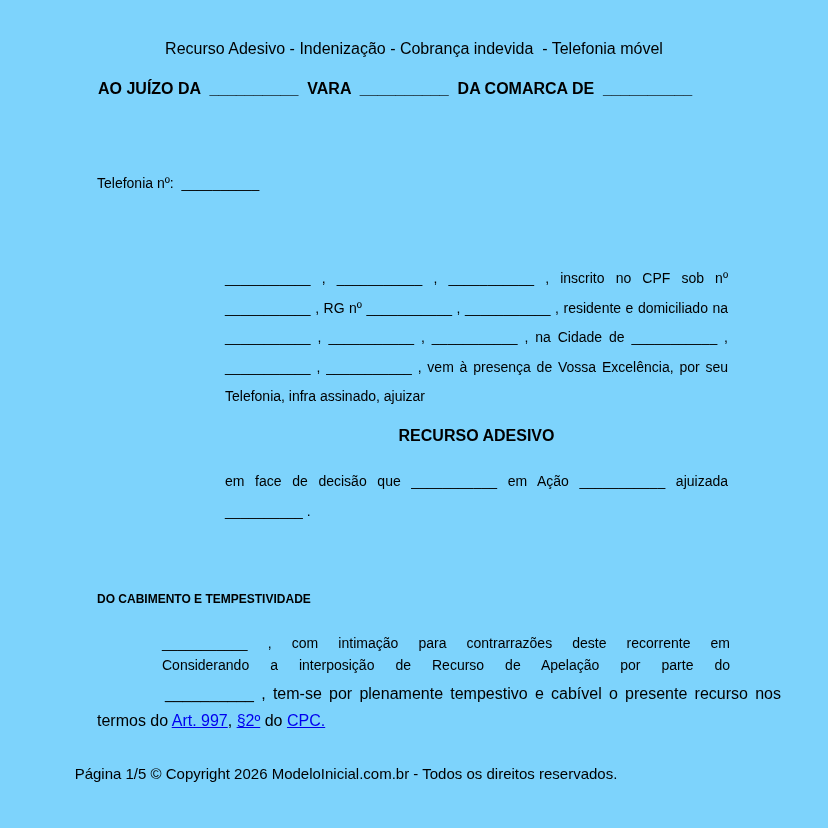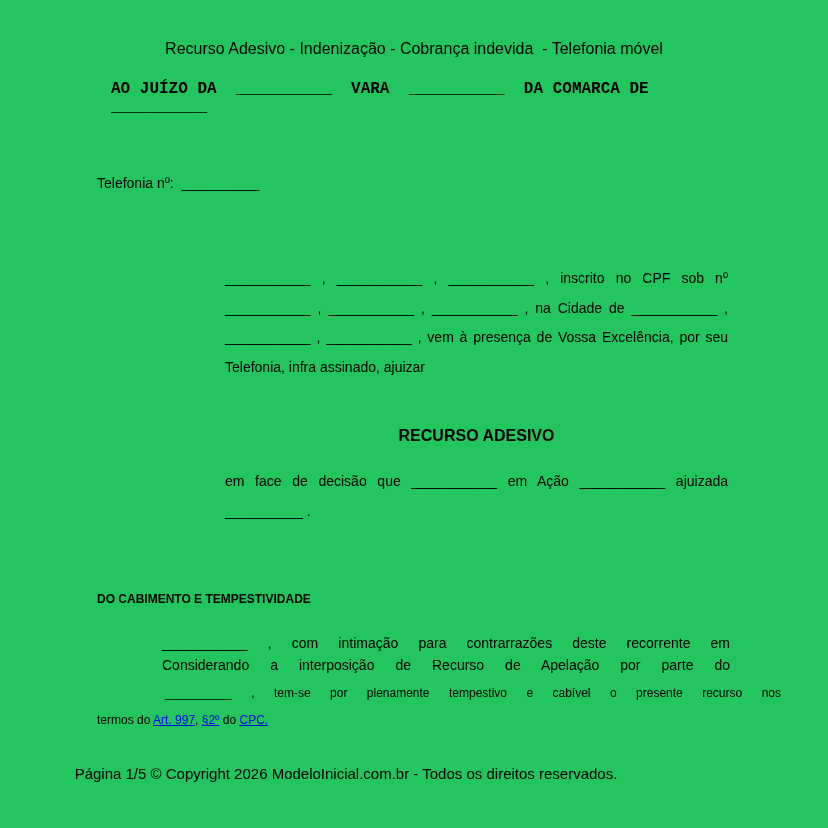--- a/index.html
+++ b/index.html
@@ -1,34 +1,34 @@
 <!DOCTYPE html>
 <html><head>
 <meta charset="utf-8">
 <style>
   html, body { margin: 0; padding: 0; background: #ffffff; }
   .page {
     position: relative;
     width: 828px;
     height: 828px;
-    background: #22c55e;
+    background: #7dd3fc;
     font-family: "Liberation Sans", sans-serif;
     color: #000000;
     overflow: hidden;
   }
   .abs { position: absolute; }
   .pre { white-space: pre-wrap; }
   .jl { text-align: justify; text-align-last: justify; }
   .doc-title {
     top: 40px; left: 0; width: 828px;
     text-align: center; font-size: 16px;
   }
   .court-line {
-    top: 80px; left: 111px; width: 640px;
-    font-size: 16px; font-weight: bold; font-family: Liberation Mono, monospace;
+    top: 80px; left: 98px; width: 640px;
+    font-size: 16px; font-weight: bold;
   }
   .process-line {
     top: 175px; left: 97px;
     font-size: 14px;
   }
   .qualification {
     top: 264px; left: 225px; width: 503px;
     font-size: 14px; line-height: 29.5px;
   }
   .recurso-heading {
@@ -42,21 +42,21 @@
   .cabimento-heading {
     top: 592px; left: 97px;
     font-size: 12px; font-weight: bold;
   }
   .considerando {
     top: 632px; left: 162px; width: 568px;
     font-size: 14px; line-height: 22px;
   }
   .tempestividade {
     top: 680px; left: 97px; width: 684px;
-    font-size: 12px; line-height: 27px;
+    font-size: 16px; line-height: 27px;
   }
   .tempestividade .indent { margin-left: 68px; }
   .doc-link {
     color: #0000EE;
     text-decoration: underline;
     cursor: pointer;
   }
   .page-footer {
     top: 765px; left: 0; width: 692px;
     text-align: center; font-size: 15px;
@@ -68,20 +68,21 @@
 <div class="page">
 
   <div class="abs doc-title pre">Recurso Adesivo - Indenização - Cobrança indevida  - Telefonia móvel</div>
 
   <div class="abs court-line pre">AO JUÍZO DA  __________  VARA  __________  DA COMARCA DE  __________</div>
 
   <div class="abs process-line pre">Telefonia nº:  __________</div>
 
   <div class="abs qualification">
     <div class="jl">___________ , ___________ , ___________ , inscrito no CPF sob nº</div>
+    <div class="jl">___________ , RG nº ___________ , ___________ , residente e domiciliado na</div>
     <div class="jl">___________ , ___________ , ___________ , na Cidade de ___________ ,</div>
     <div class="jl">___________ , ___________ , vem à presença de Vossa Excelência, por seu</div>
     <div>Telefonia, infra assinado, ajuizar</div>
   </div>
 
   <div class="abs recurso-heading">RECURSO ADESIVO</div>
 
   <div class="abs decision">
     <div class="jl">em face de decisão que ___________ em Ação ___________ ajuizada</div>
     <div>__________ .</div>

